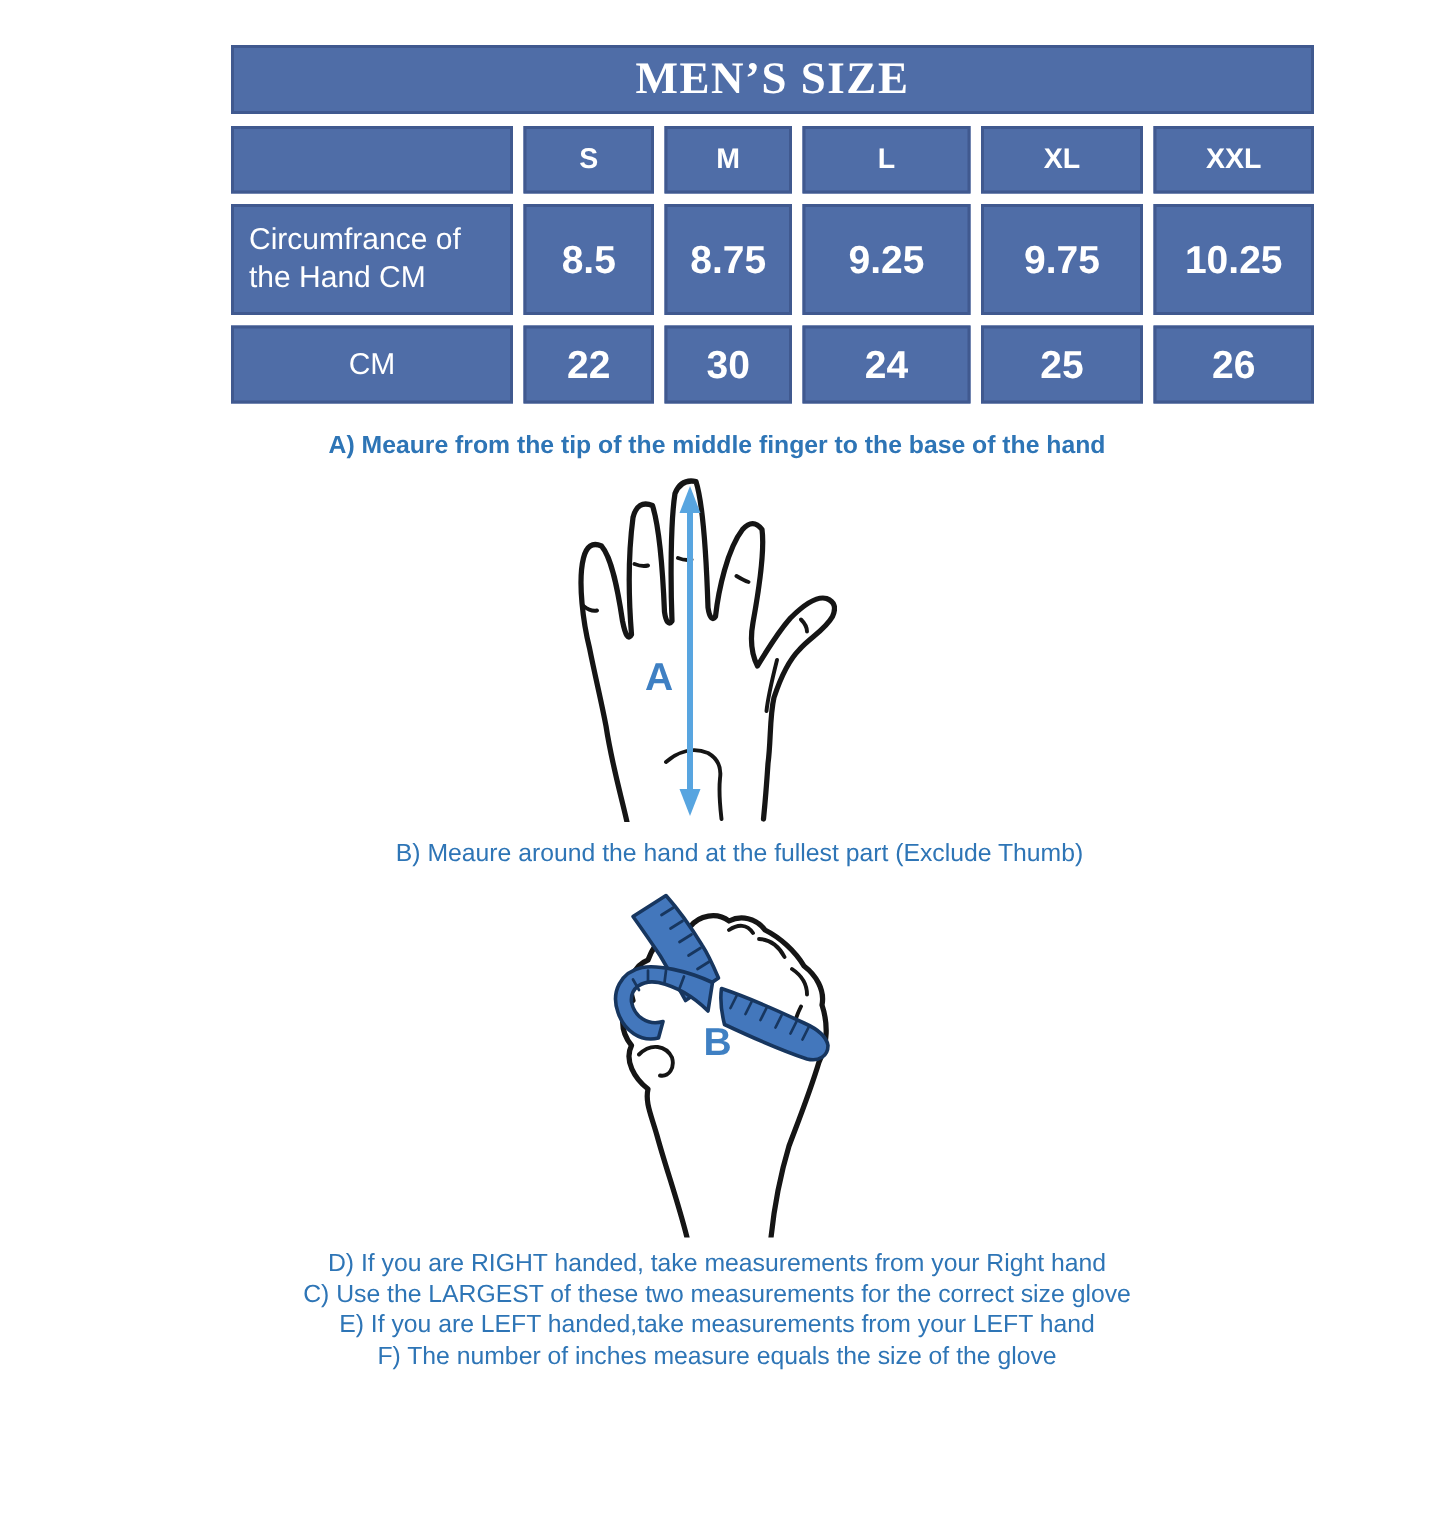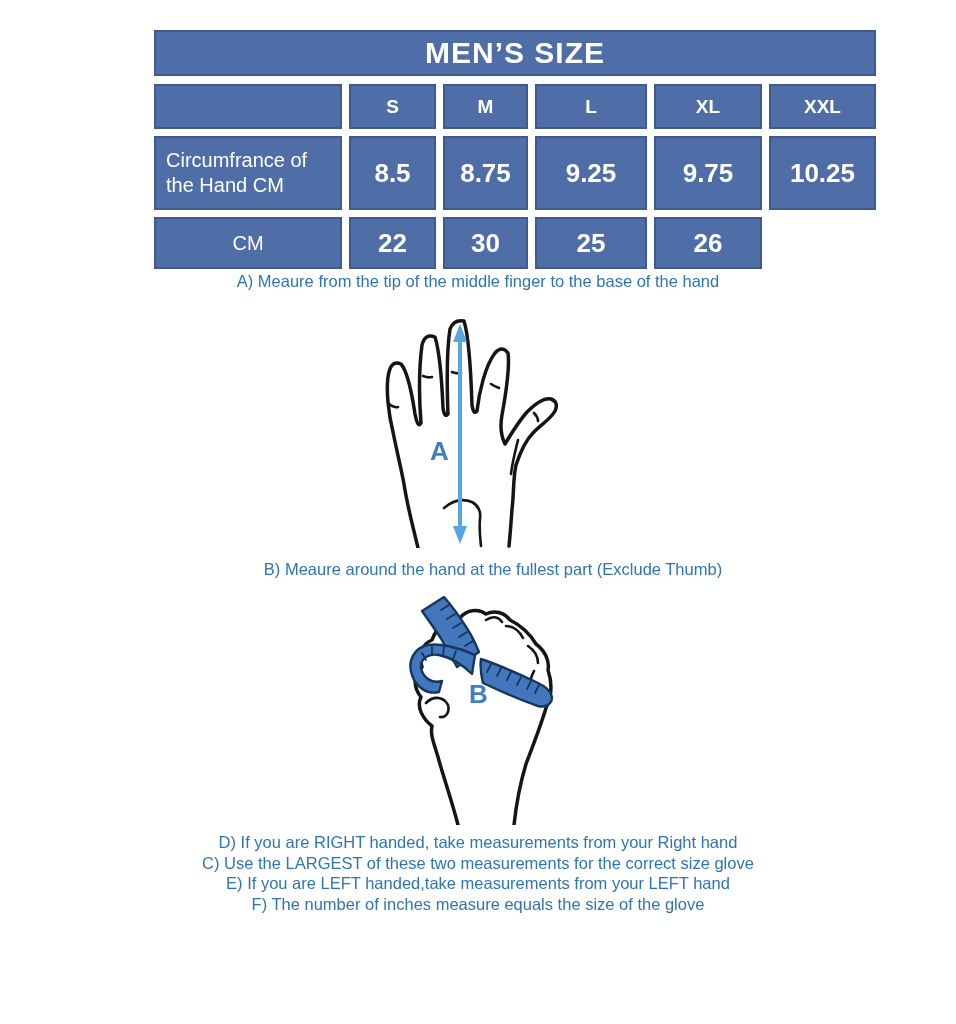--- a/index.html
+++ b/index.html
@@ -5,42 +5,42 @@
   * { margin:0; padding:0; box-sizing:border-box; }
   body { background:#ffffff; font-family:"Liberation Sans", sans-serif; }
   .sheet { position:relative; width:956px; height:1024px; background:#ffffff; overflow:hidden; }
 
   
   .size-table { position:absolute; left:154px; top:30px; width:722px; }
   .title-bar {
     height:46px; margin-bottom:8px;
     background:#4f6da7; border:2px solid #40598f;
     color:#ffffff; text-align:center;
-    font-family:Liberation Sans, sans-serif; font-weight:bold;
+    font-family:Liberation Serif, serif; font-weight:bold;
     font-size:30px; line-height:42px; letter-spacing:1px;
   }
   .grid {
     display:grid;
     grid-template-columns:188px 87px 85px 112px 108px 107px;
     grid-template-rows:45px 74px 52px;
     column-gap:7px; row-gap:7px;
   }
   .cell {
     background:#4f6da7; border:2px solid #40598f;
     color:#ffffff; display:flex; align-items:center; justify-content:center;
   }
   .cell.size-head { font-size:19px; font-weight:bold; }
   .cell.row-label { font-size:20px; justify-content:flex-start; padding:0 10px; line-height:25px; }
   .cell.row-label.centered { justify-content:center; padding:16px; }
   .cell.value { font-size:26px; font-weight:bold; }
 
   
   .instr { position:absolute; left:0; width:100%; text-align:center;
            color:#2e75b6; font-size:16.5px; }
-  .instr-a { top:272px; }
+  .instr-a { top:288px;font-weight:bold; }
   .instr-b { top:560px;margin-left:15px; }
   .notes { position:absolute; left:0; top:832px; width:100%; text-align:center;
            color:#2e75b6; font-size:16.5px; line-height:20.5px; }
 
   
   .hand-figure { position:absolute; left:368px; top:312px; width:190px; height:236px; }
   .fist-figure { position:absolute; left:386px; top:585px; width:200px; height:240px; }
   .fig-label { font-family:"Liberation Sans", sans-serif; font-weight:bold; font-size:26px; fill:#3f80c3; }
 </style>
 </head>
@@ -61,20 +61,21 @@
       <div class="cell row-label">Circumfrance of the Hand CM</div>
       <div class="cell value">8.5</div>
       <div class="cell value">8.75</div>
       <div class="cell value">9.25</div>
       <div class="cell value">9.75</div>
       <div class="cell value">10.25</div>
 
       <div class="cell row-label centered">CM</div>
       <div class="cell value">22</div>
       <div class="cell value">30</div>
+      <div class="cell value">24</div>
       <div class="cell value">25</div>
       <div class="cell value">26</div>
     </div>
   </div>
 
   <div class="instr instr-a">A) Meaure from the tip of the middle finger to the base of the hand</div>
 
   <svg class="hand-figure" viewBox="0 0 190 236" xmlns="http://www.w3.org/2000/svg">
     <path d="M 50 236 C 46 218 40 198 36 172 C 33 156 29 140 25 120 C 21 104 17 76 21 60
          Q 24 48 33 52 C 40 60 44 82 47 102 C 49 112 51 115 53 111

